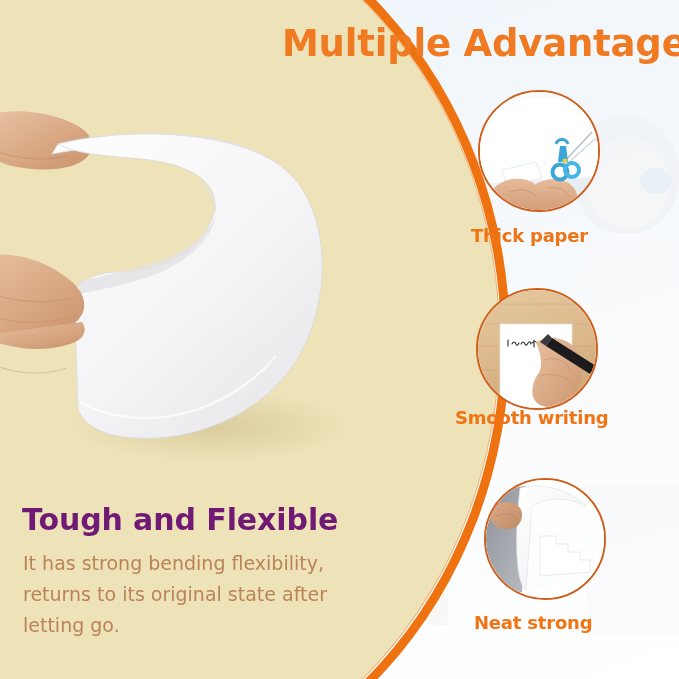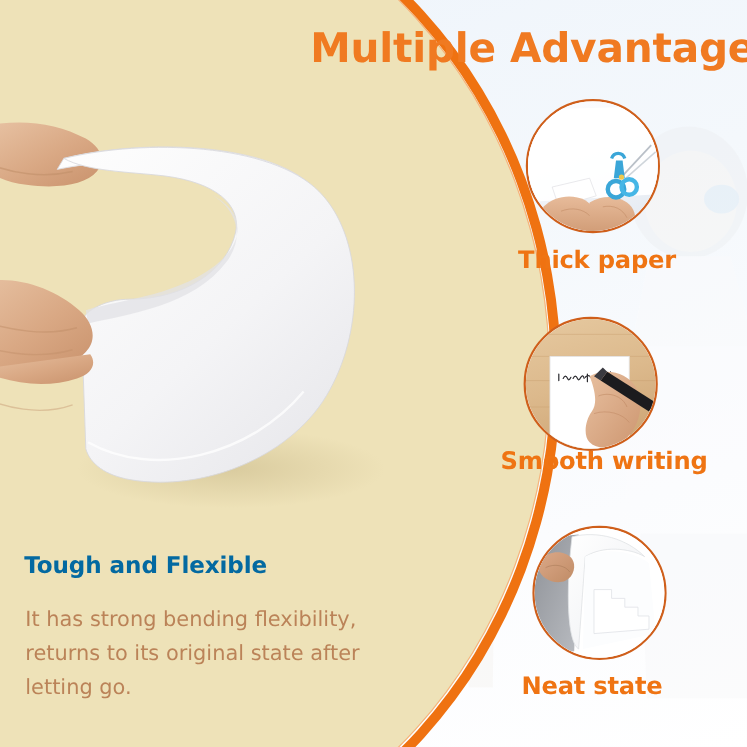--- a/index.html
+++ b/index.html
@@ -85,22 +85,22 @@
     letter-spacing: -0.2px;
     line-height: 1.1;
     white-space: nowrap;
   }
 
   
   .left-heading {
     position: absolute;
     left: 22px;
     top: 502px;
-    color: #0369a1;
-    font-size: 21px;
+    color: #701a75;
+    font-size: 30px;
     font-weight: bold;
     letter-spacing: -0.1px;
   }
   .left-body {
     position: absolute;
     left: 23px;
     top: 548px;
     width: 330px;
     color: #bb8358;
     font-size: 19px;
@@ -116,21 +116,21 @@
     height: 122px;
     border-radius: 50%;
     border: 2.2px solid #cf5f1b;
     overflow: hidden;
     background: #ffffff;
     box-sizing: border-box;
   }
   .feature .cap {
     position: absolute;
     color: #ef7413;
-    font-size: 22px;
+    font-size: 18px;
     font-weight: bold;
     white-space: nowrap;
     letter-spacing: -0.2px;
   }
 
   .f1 { left: 0; top: 0; }
   .f1 .bubble { left: 478px; top: 90px; }
   .f1 .cap    { left: 471px; top: 225px; }
 
   .f2 .bubble { left: 476px; top: 288px; }
@@ -365,16 +365,16 @@
         <path d="M34 8 C58 2 84 10 100 26 C86 18 62 16 46 26 L40 110 C30 104 28 60 34 8 Z" fill="url(#whiteSheet)" stroke="#dfe1e4" stroke-width="0.7"></path>
 
         <path d="M46 26 C64 18 88 20 104 32 L110 96 L44 110 Z" fill="#fcfdfe"></path>
 
         <path d="M54 56 L70 56 L70 64 L82 64 L82 72 L94 72 L94 80 L104 80 L104 92 L54 96 Z" fill="#ffffff" stroke="#e3e5e9" stroke-width="0.8"></path>
 
         <path d="M6 28 C14 20 28 20 34 28 C38 34 36 44 28 48 C18 52 6 46 4 38 Z" fill="url(#skin3)"></path>
         <path d="M10 36 C18 32 28 34 32 40" stroke="#a87a58" stroke-width="0.9" fill="none" opacity="0.55"></path>
       </svg>
     </div>
-    <div class="cap">Neat state</div>
+    <div class="cap">Neat strong</div>
   </div>
 
 </div>
 
 </body></html>

